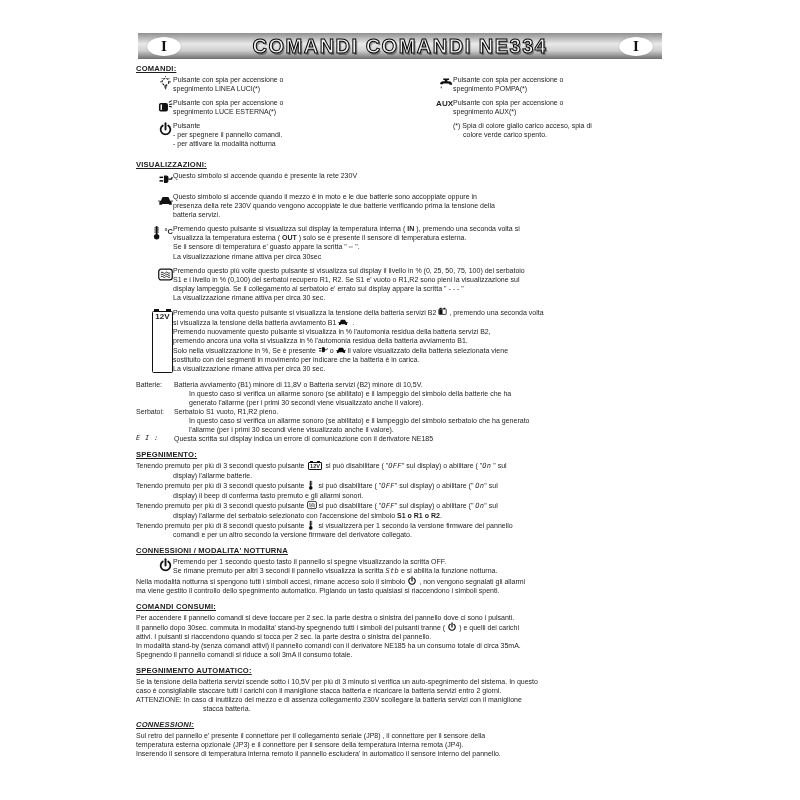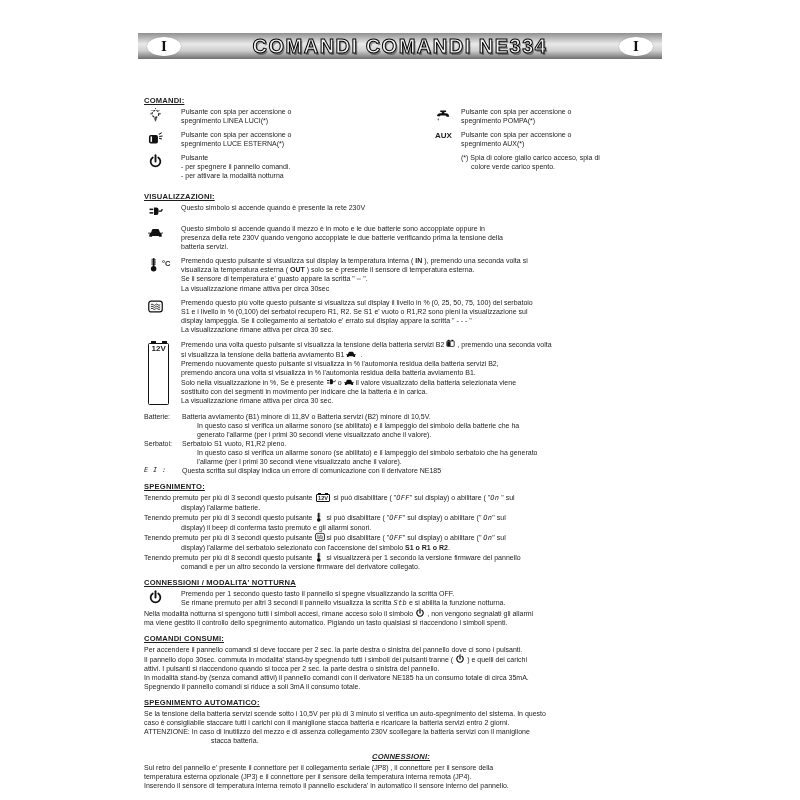--- a/index.html
+++ b/index.html
@@ -8,33 +8,33 @@
   
   .header-bar{position:absolute;left:138px;top:33px;width:524px;height:26px;box-sizing:border-box;
        background:linear-gradient(180deg,#8f8f8f 0%,#e9e9e9 42%,#cfcfcf 68%,#6e6e6e 100%);
        display:flex;align-items:center;justify-content:space-between;padding:0 9px;}
   .lang-oval{width:34px;height:19px;background:#fff;border-radius:50%;
        display:flex;align-items:center;justify-content:center;box-shadow:0 0 1px rgba(0,0,0,.45);}
   .lang-oval span{font-family:"Liberation Serif",serif;font-weight:bold;font-size:15px;color:#111;line-height:1;}
   .hdr-title{font-size:20px;font-weight:bold;letter-spacing:1.5px;color:#f2f2f2;
        -webkit-text-stroke:1px #000;text-shadow:1.5px 1.5px 0 rgba(0,0,0,.35);white-space:nowrap;}
   
-  .content{position:absolute;left:144px;top:64px;width:514px;font-size:7px;line-height:9px;margin-top:32px;}
+  .content{position:absolute;left:136px;top:64px;width:514px;font-size:7px;line-height:9px;}
   .sec-h{font-size:7.6px;font-weight:bold;text-decoration:underline;margin:0 0 2px 0;letter-spacing:.2px;}
   .sec{margin-bottom:7px;}
   .ml{white-space:pre-line;}
   .row{display:flex;margin-bottom:5px;}
-  .icol{width:37px;flex:none;display:flex;justify-content:flex-start;padding-left:4px;box-sizing:border-box;padding-top:1px;}
+  .icol{width:37px;flex:none;display:flex;justify-content:flex-end;padding-left:4px;box-sizing:border-box;padding-top:1px;}
   .rtxt{flex:1;}
   .line{white-space:nowrap;}
   .cont{padding-left:15px;}
   .cont2{padding-left:37px;}
   .disp{font-family:"DejaVu Sans Mono",monospace;font-style:italic;letter-spacing:.3px;}
   .b{font-weight:bold;}
-  .it{font-style:italic;text-align:center;}
+  .it{font-style:italic;}
   
   .cmd-cols{display:flex;}
   .cmd-left{width:287px;flex:none;}
   .cmd-right{flex:1;}
   .cmd-right .icol{width:30px;}
   .note{padding-left:30px;}
   .note .l2{padding-left:10px;}
   .aux{font-weight:bold;font-size:8px;}
   
   .ic{width:15px;height:15px;display:block;}

